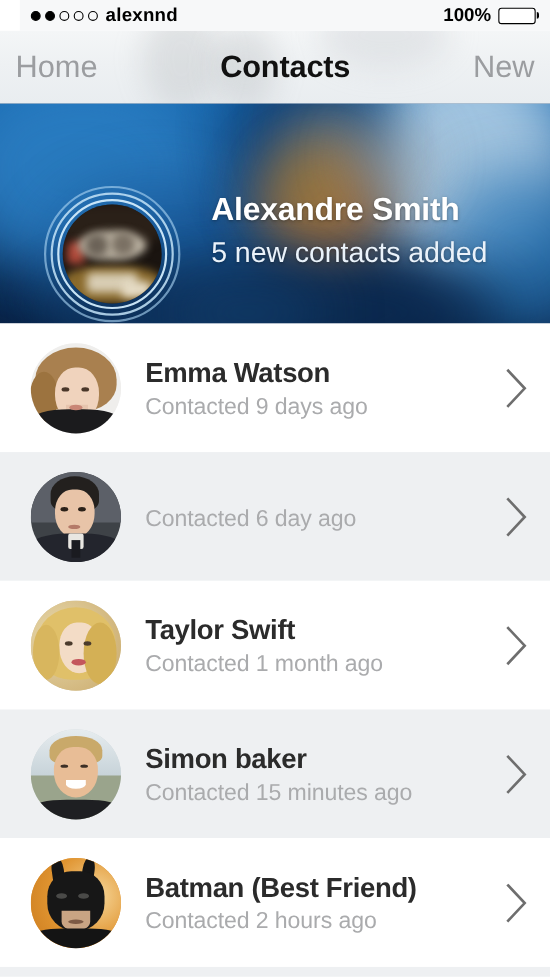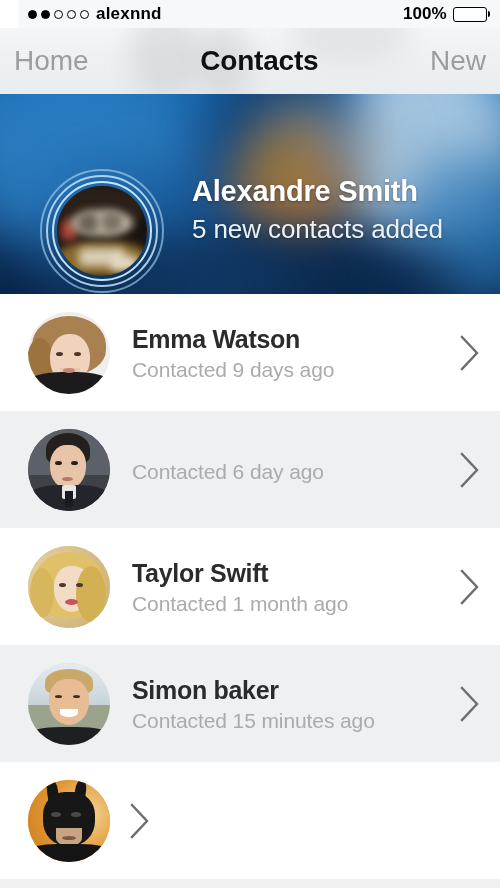--- a/index.html
+++ b/index.html
@@ -405,20 +405,24 @@
         <span class="av bm-glow"></span>
         <span class="av bm-ear1"></span>
       <span class="av bm-ear2"></span>
         <span class="av bm-cowl"></span>
         <span class="av bm-chin"></span>
       <span class="av bm-eye1"></span>
         <span class="av bm-eye2"></span>
         <span class="av bm-mouth"></span>
       <span class="av bm-body"></span>
     </div>
+    <div class="row-info">
+      <div class="row-name">Batman (Best Friend)</div>
+      <div class="row-sub">Contacted 2 hours ago</div>
+    </div>
     <div class="chevron">
       <svg width="22" height="38" viewBox="0 0 22 38">
           <path d="M3 3 L18 19 L3 35" fill="none" stroke="#6e6e6e" stroke-width="2.4" stroke-linecap="square"></path>
         </svg>
     </div>
   </div>
 
   <div class="contact-row alt"></div>
 </div>
 

